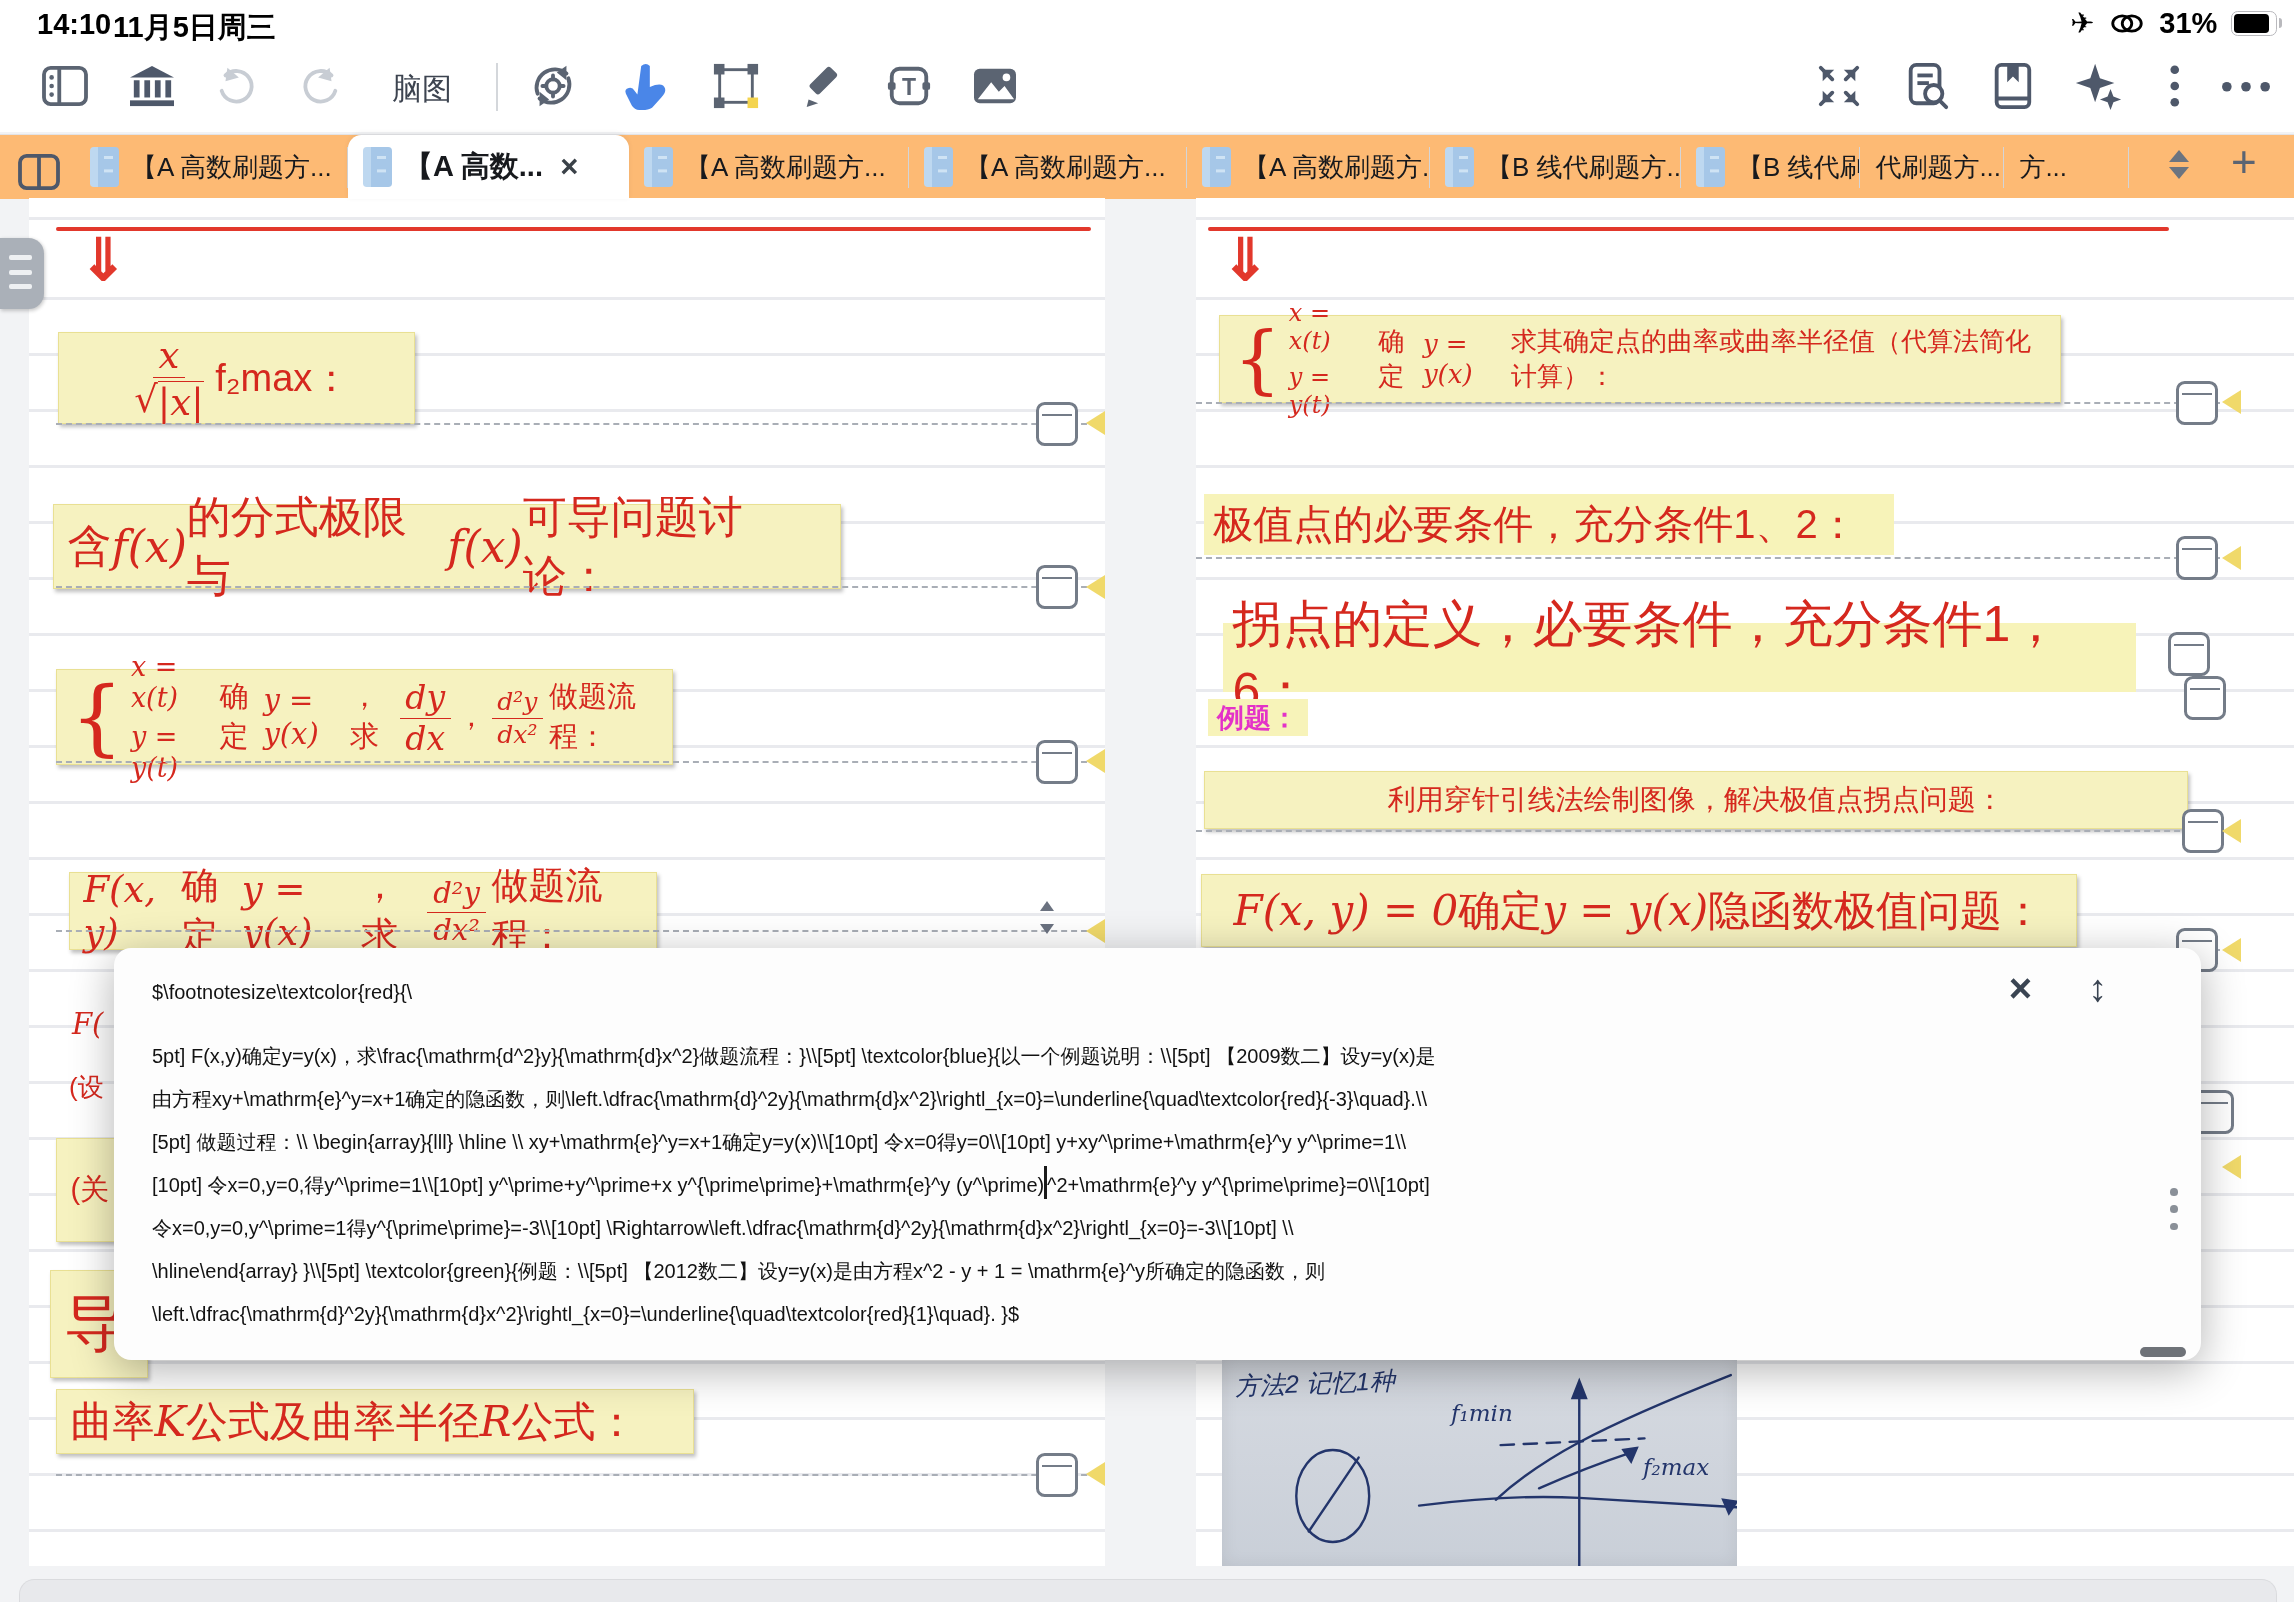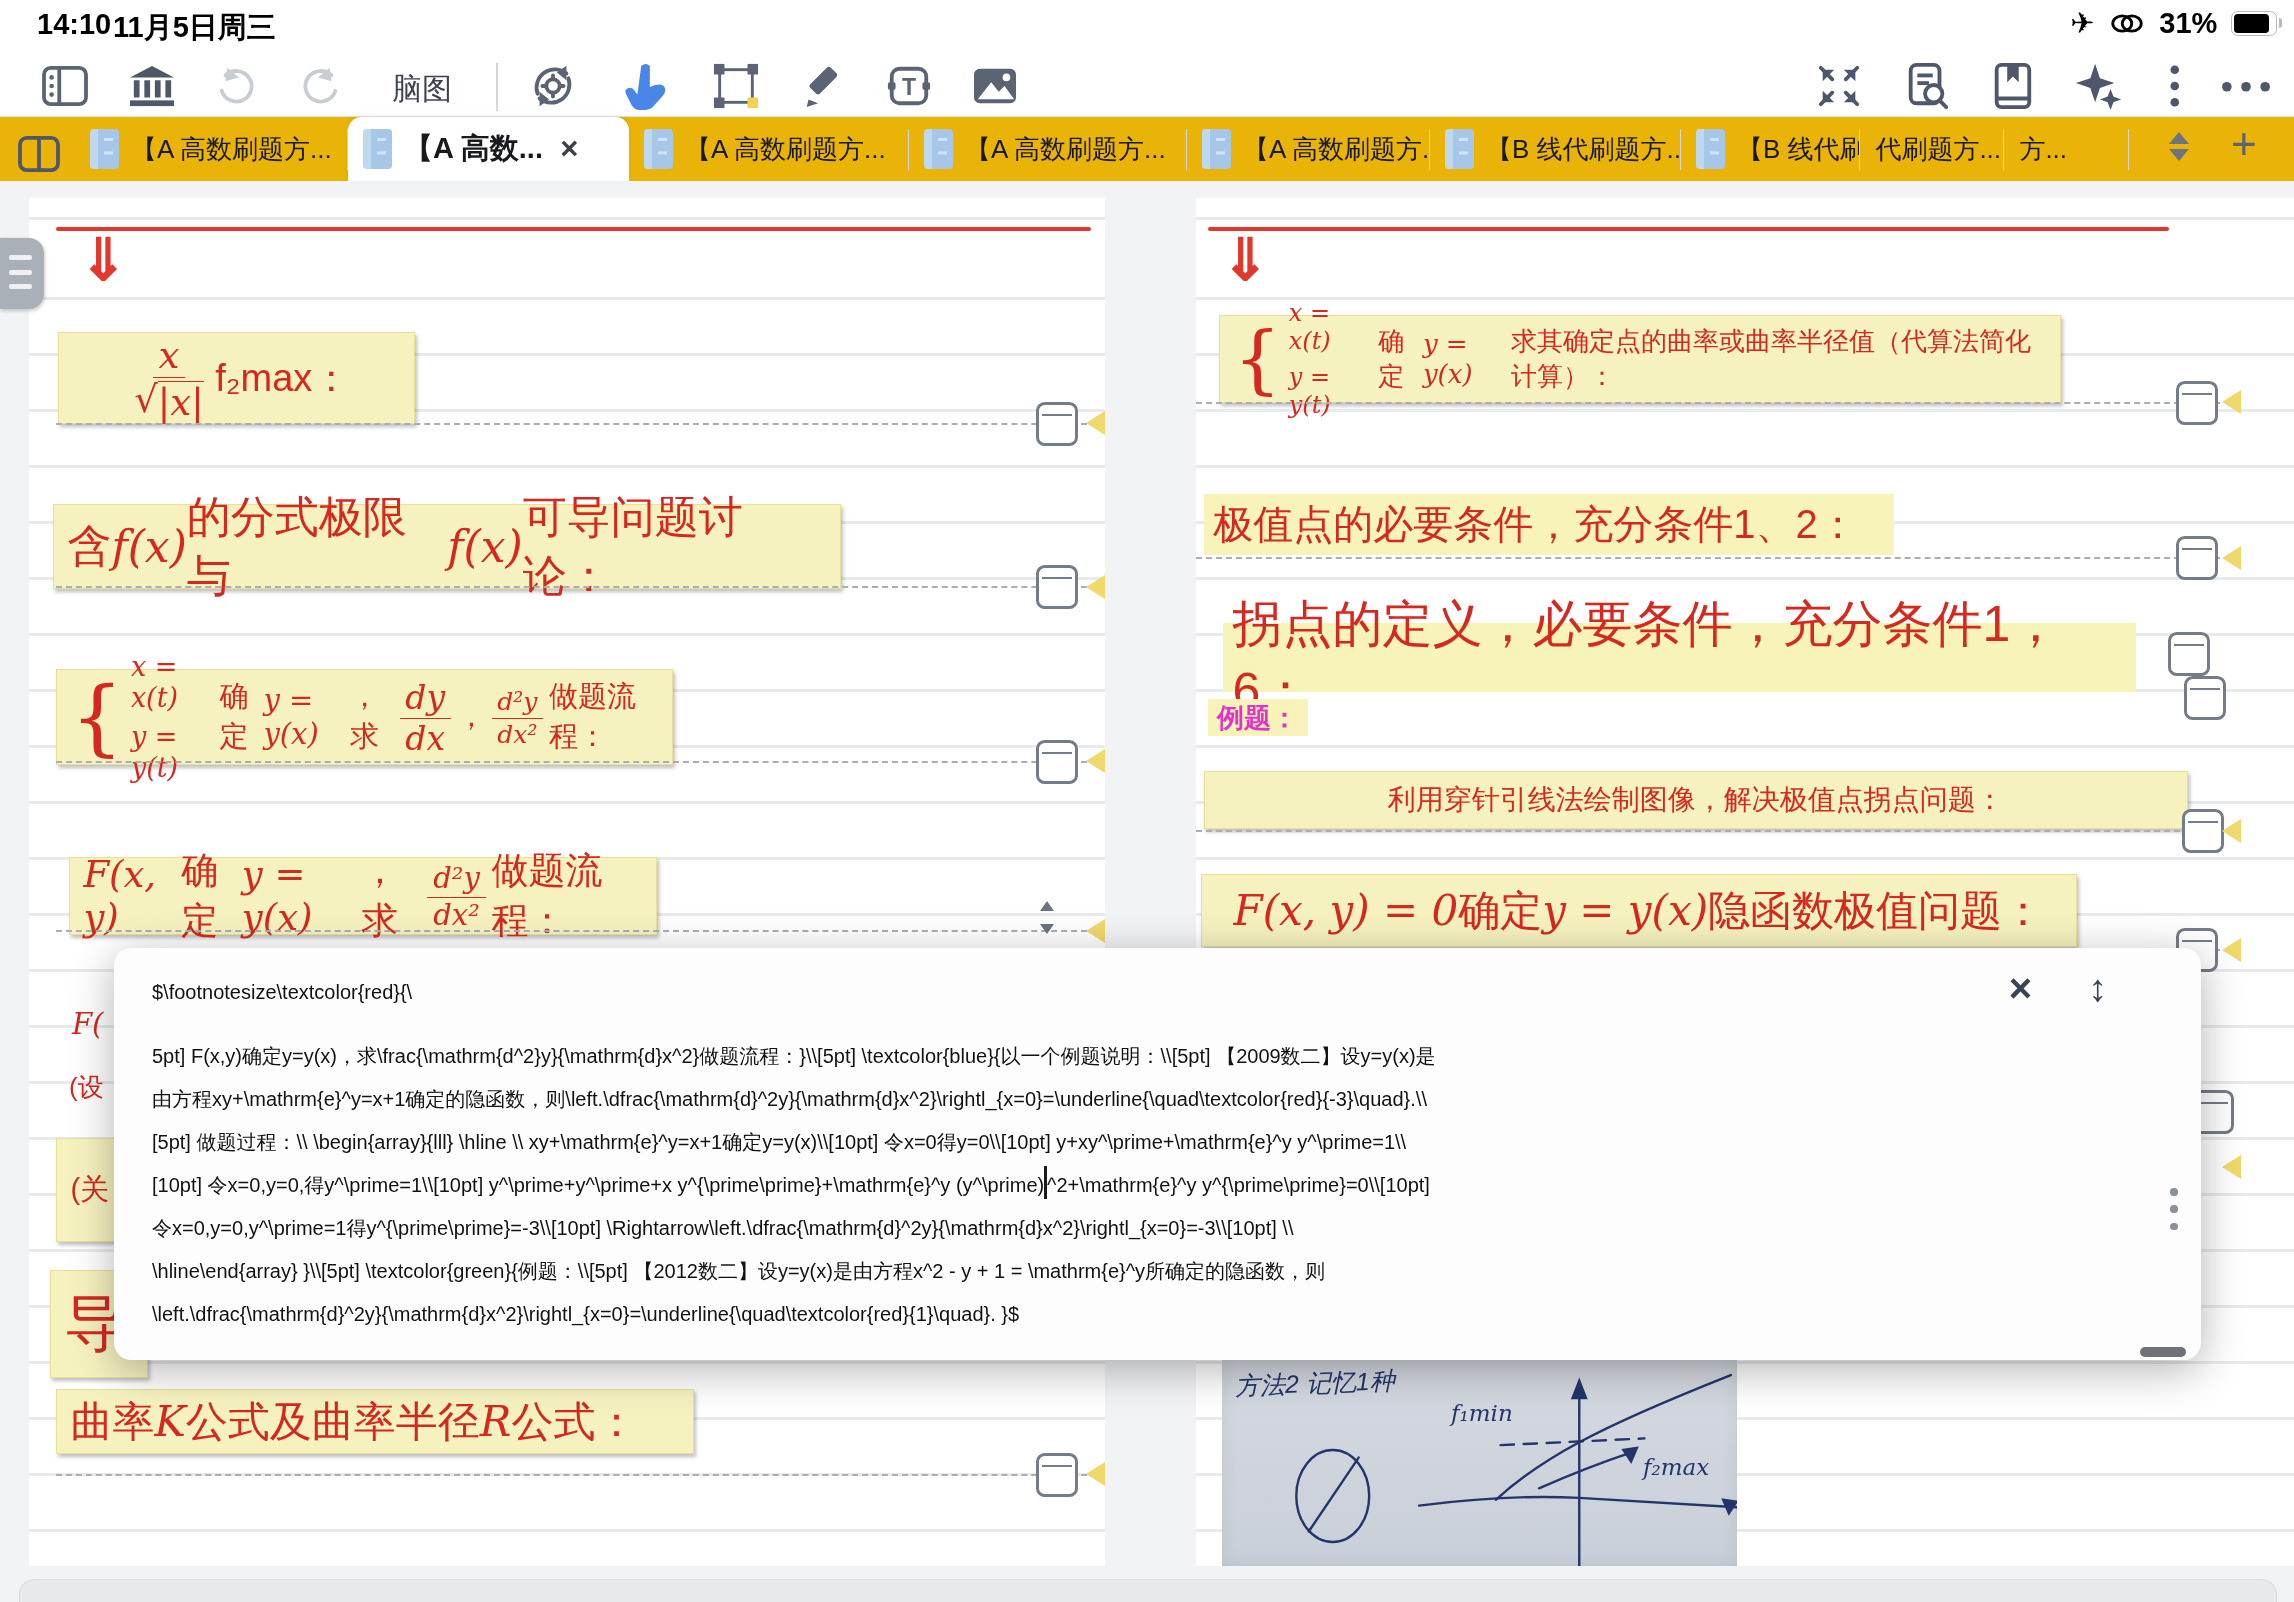--- a/index.html
+++ b/index.html
@@ -15,21 +15,21 @@
   .battery{position:relative;width:44px;height:23px;border:1.9px solid #b9b9bd;border-radius:6.7px;}
   .battery .fill{position:absolute;left:1.9px;top:1.9px;bottom:1.9px;width:35px;background:#000;border-radius:3.8px;}
   .battery .tip{position:absolute;right:-6.7px;top:6.7px;width:3.8px;height:9.6px;background:#b9b9bd;border-radius:0 2.9px 2.9px 0;}
   
   .toolbar{position:absolute;left:0;top:46px;width:2294px;height:86px;background:#fff;}
   .tbtn{position:absolute;top:13.4px;width:54px;height:54px;display:flex;align-items:center;justify-content:center;}
   .tlabel{position:absolute;top:23px;font-size:30px;color:#3d4450;}
   .tool-underline{position:absolute;left:616px;top:119px;width:60px;height:6.7px;background:#4a86e8;border-radius:3.8px;}
   .tdivider{position:absolute;left:496px;top:17.3px;width:1.9px;height:48px;background:#d4d7db;}
   
-  .tabbar{position:absolute;left:0;top:116px;width:2294px;height:64px;background:#eab308;border-top:1px solid #e2e3e6;}
+  .tabbar{position:absolute;left:0;top:134px;width:2294px;height:64px;background:#fdba74;border-top:1px solid #e2e3e6;}
   .tab{position:absolute;top:0;height:64px;display:flex;align-items:center;gap:11.5px;padding:0 15.4px;box-sizing:border-box;overflow:hidden;white-space:nowrap;}
   .tab .tab-label{font-size:26px;color:#17191d;}
   .tab-sep{position:absolute;top:11.5px;width:1px;height:41px;background:#d3d5d9;}
   .tab.active{background:#fff;border-radius:13.4px 13.4px 0 0;height:64px;z-index:2;box-shadow:0 -1.9px 5.8px rgba(0,0,0,.06);}
   .tab.active .tab-label{font-size:29px;font-weight:600;}
   .tab-close{font-size:31px;color:#3a4148;margin-left:5.8px;font-weight:600;}
   .nb-icon{position:relative;width:29px;height:40px;border-radius:3.8px;flex:0 0 auto;
     background:linear-gradient(90deg,#bed8f0 0 7.7px,#a6c7e8 7.7px);}
   .nb-icon::after{content:"";position:absolute;left:13.4px;top:8.6px;width:9.6px;height:3.8px;background:#cfe3f4;box-shadow:0 13.4px 0 #cfe3f4;}
   .sort-ico{position:absolute;top:15.4px;width:38px;height:35px;}
@@ -349,21 +349,21 @@
       <span class="frac math" style="font-size:25px">
           <span class="num">d²y</span>
           <span class="den">dx²</span>
         </span>
       <span>做题流程：</span>
     </div>
     <div class="dash" style="left:27px;top:563px;width:1041px"></div>
     <div class="card-ico" style="left:1007px;top:542px"></div>
     <div class="ytag" style="left:1057px;top:551px"></div>
 
-    <div class="notebox" style="left:40px;top:659px;width:588px;height:78px;font-size:37px">
+    <div class="notebox" style="left:40px;top:674px;width:588px;height:78px;font-size:37px">
       <span class="math">F(x, y)</span>
         <span>确定</span>
         <span class="math">y = y(x)</span>
         <span>，求</span>
       <span class="frac math" style="font-size:29px">
           <span class="num">d²y</span>
           <span class="den">dx²</span>
         </span>
       <span>做题流程：</span>
     </div>

